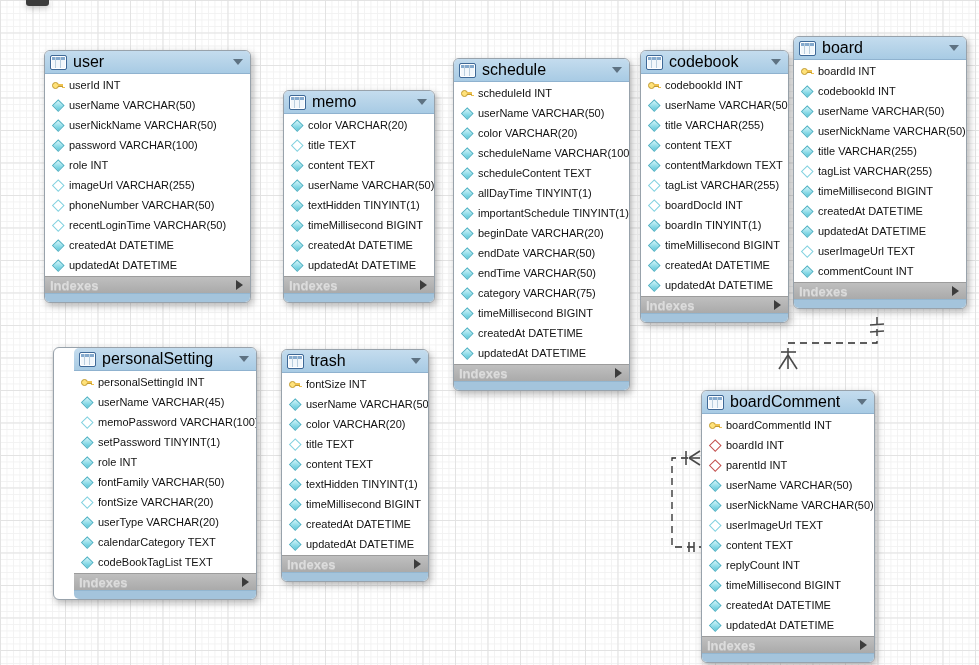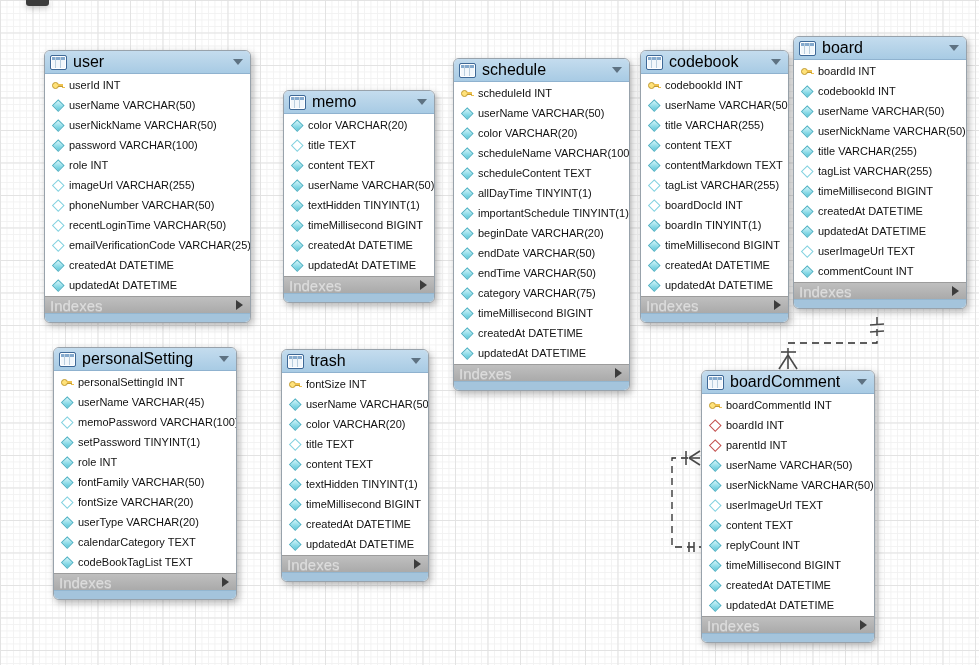--- a/index.html
+++ b/index.html
@@ -71,21 +71,21 @@
   .fic.key::after{
     content:"";position:absolute;left:7px;top:5px;width:5px;height:2px;
     background:#eec14f;border-bottom:1px solid #c09a33;
     box-shadow:3px 2px 0 -1px #eec14f;
   }
   .tbl-indexes{
     height:16px;display:flex;align-items:center;
     background:linear-gradient(#bfbfbf,#aaaaaa);
     border-top:1px solid #9c9c9c;
   }
-  .idx-label{font-size:15px;font-weight:normal;color:#dcdcdc;margin-left:5px;
+  .idx-label{font-size:13px;font-weight:bold;color:#dcdcdc;margin-left:5px;
     text-shadow:0 1px 0 rgba(255,255,255,.25);}
   .idx-arrow{
     margin-left:auto;margin-right:7px;width:0;height:0;
     border-top:5px solid transparent;border-bottom:5px solid transparent;
     border-left:7px solid #3c3c3c;
   }
   .tbl-strip{height:8px;background:#a4c4dc;border-radius:0 0 5px 5px;border-top:1px solid #93b6d0;}
   svg.rel{position:absolute;inset:0;pointer-events:none;}
 </style>
 </head>
@@ -147,24 +147,20 @@
         </div>
         <div class="row">
           <span class="fic dh"></span>
           <span class="ftext">phoneNumber VARCHAR(50)</span>
         </div>
         <div class="row">
           <span class="fic dh"></span>
           <span class="ftext">recentLoginTime VARCHAR(50)</span>
         </div>
         <div class="row">
-          <span class="fic dh"></span>
-          <span class="ftext">emailVerificationCode VARCHAR(25)</span>
-        </div>
-        <div class="row">
           <span class="fic df"></span>
           <span class="ftext">createdAt DATETIME</span>
         </div>
         <div class="row">
           <span class="fic df"></span>
           <span class="ftext">updatedAt DATETIME</span>
         </div>
       </div>
     <div class="tbl-indexes">
       <span class="idx-label">Indexes</span>
@@ -402,21 +398,21 @@
           <span class="ftext">commentCount INT</span>
         </div>
       </div>
     <div class="tbl-indexes">
       <span class="idx-label">Indexes</span>
       <span class="idx-arrow"></span>
     </div>
     <div class="tbl-strip"></div>
   </div>
 
-  <div class="table" style="left: 53px; top: 347px; width: 182px;">
+  <div class="table" style="left: 53px; top: 347px; width: 182px; padding-left: 20px;">
     <div class="tbl-header">
       <span class="tbl-icon"></span>
       <span class="tbl-title">personalSetting</span>
       <span class="tbl-collapse"></span>
     </div>
     <div class="tbl-body">
         <div class="row">
           <span class="fic key"></span>
           <span class="ftext">personalSettingId INT</span>
         </div>
@@ -508,21 +504,21 @@
           <span class="ftext">updatedAt DATETIME</span>
         </div>
       </div>
     <div class="tbl-indexes">
       <span class="idx-label">Indexes</span>
       <span class="idx-arrow"></span>
     </div>
     <div class="tbl-strip"></div>
   </div>
 
-  <div class="table" style="left: 701px; top: 370px; width: 172px;">
+  <div class="table" style="left: 701px; top: 390px; width: 172px;">
     <div class="tbl-header">
       <span class="tbl-icon"></span>
       <span class="tbl-title">boardComment</span>
       <span class="tbl-collapse"></span>
     </div>
     <div class="tbl-body">
         <div class="row">
           <span class="fic key"></span>
           <span class="ftext">boardCommentId INT</span>
         </div>

